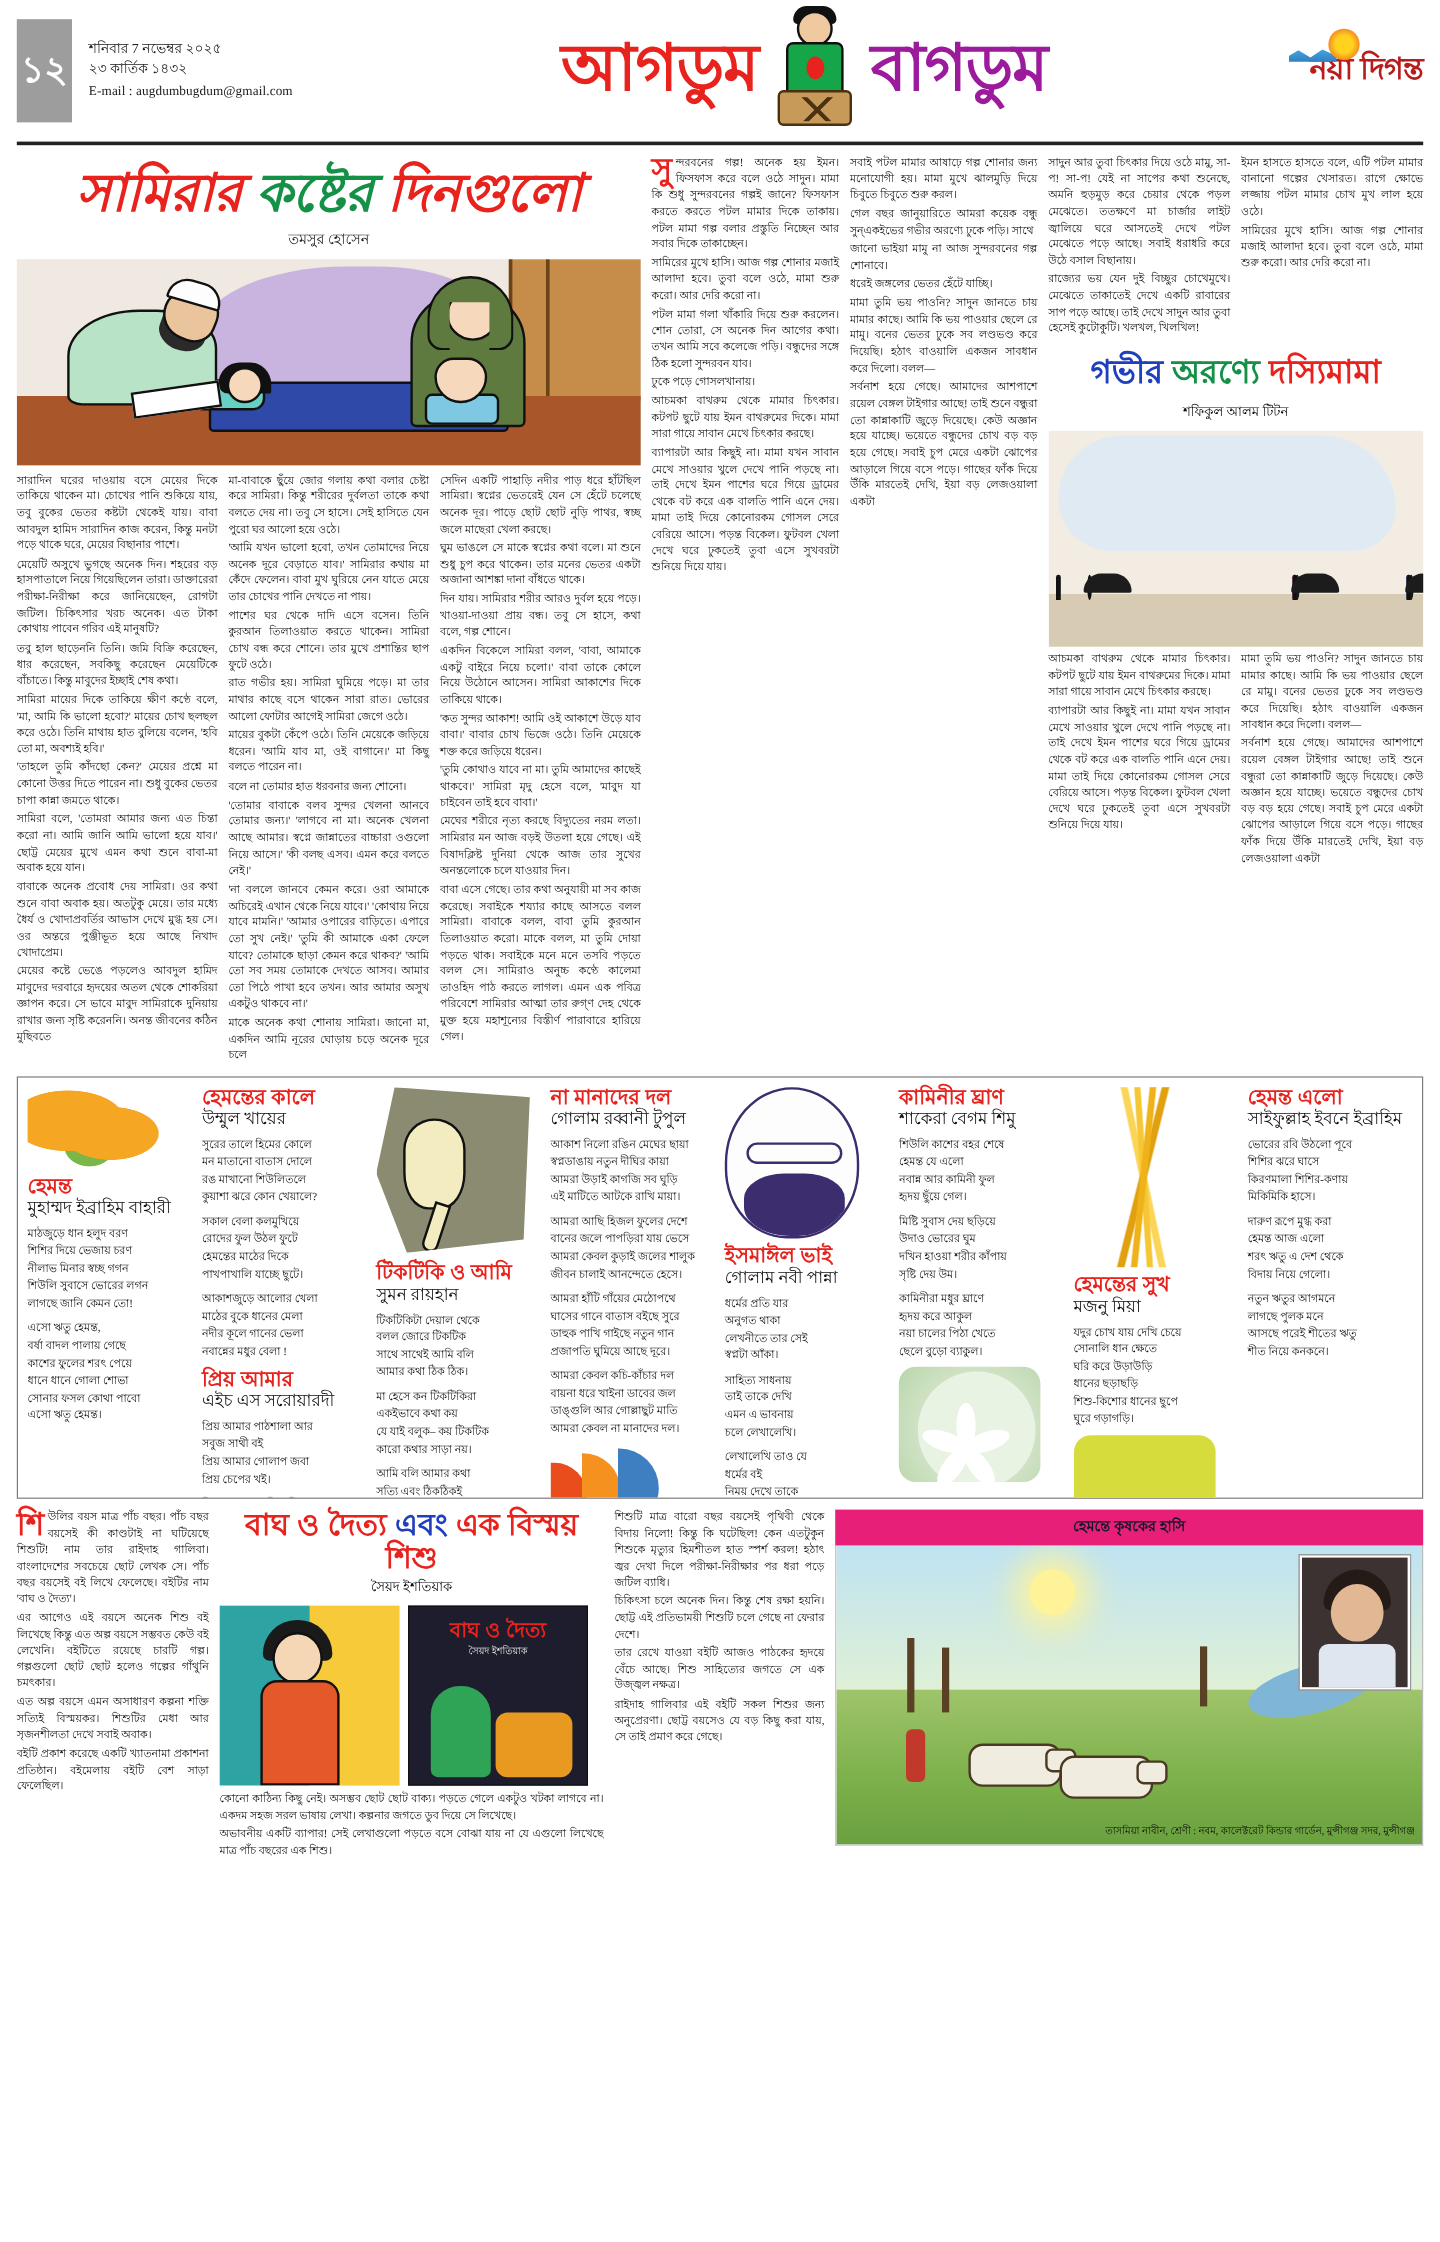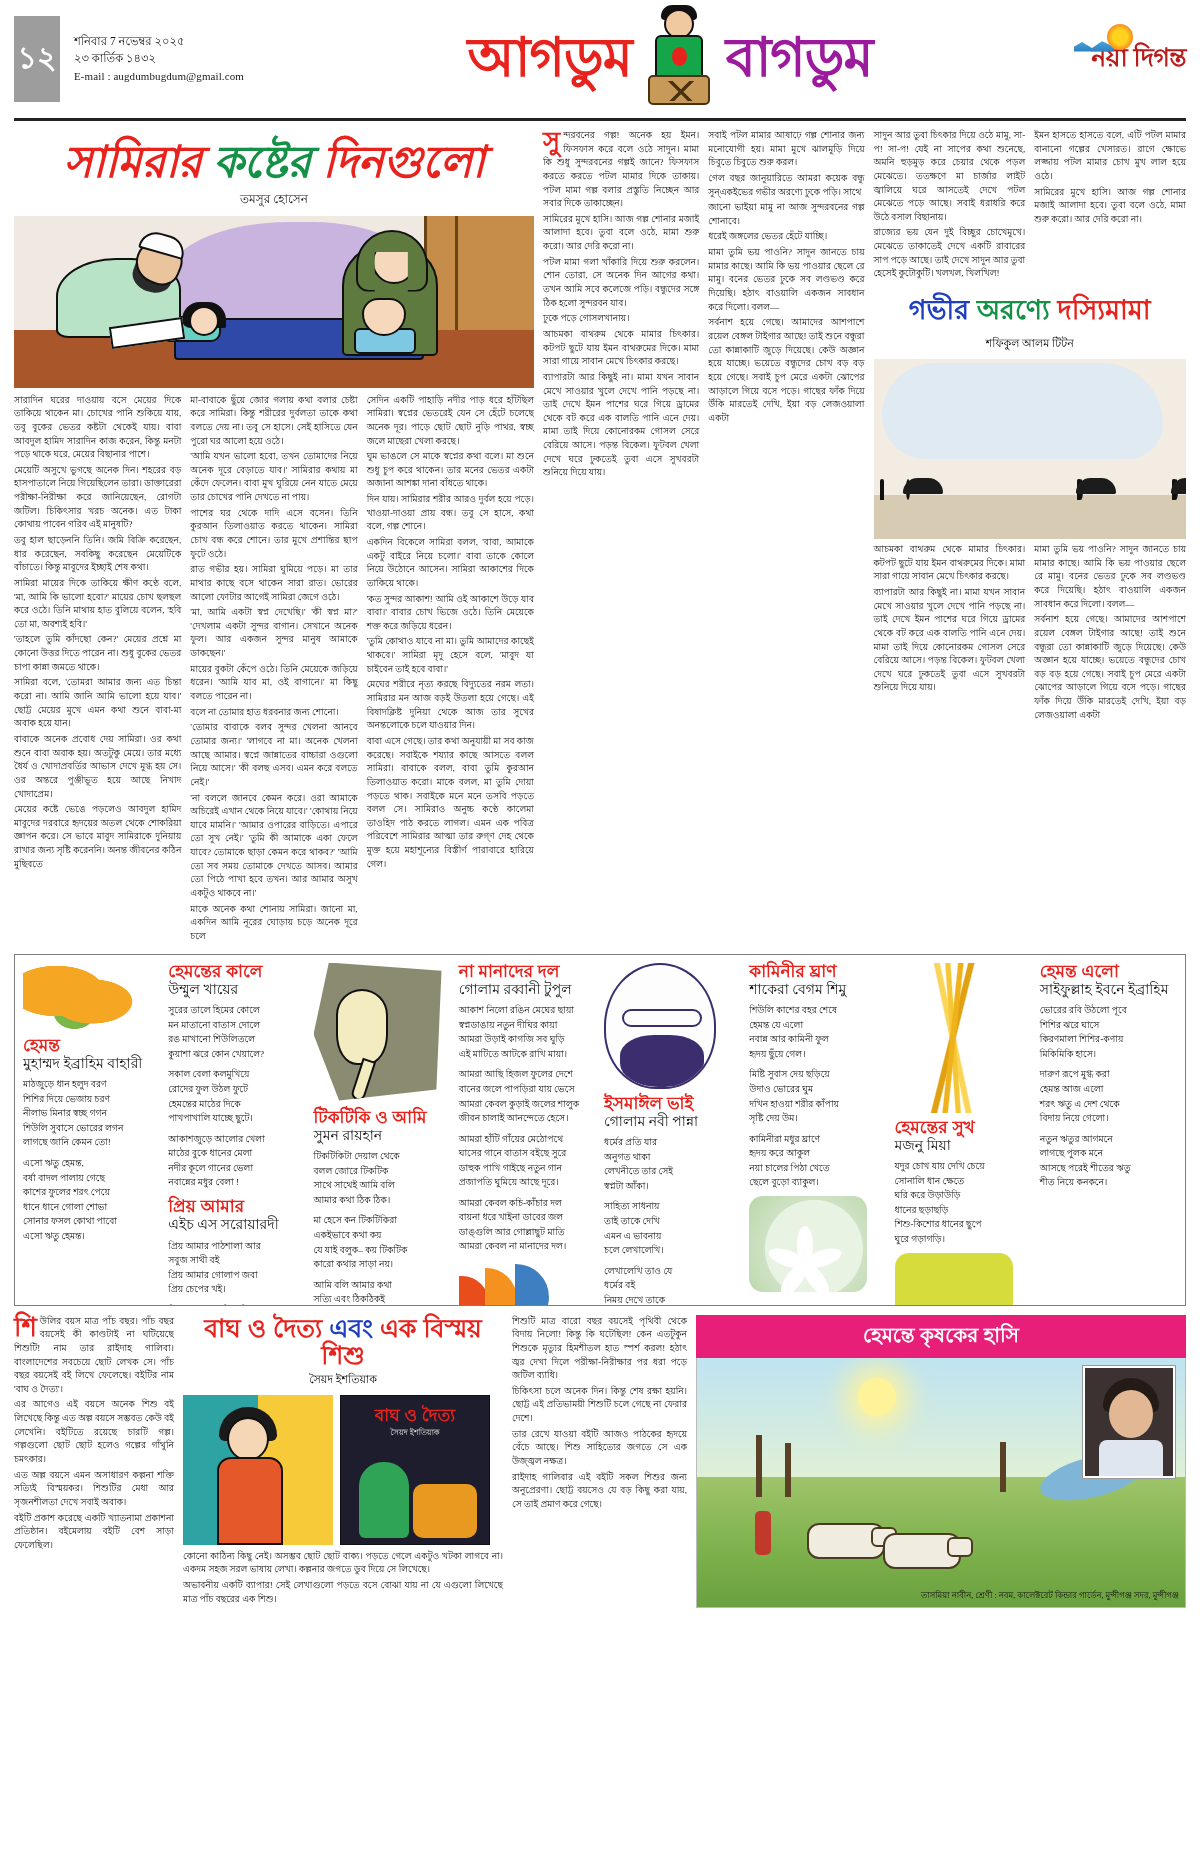--- a/index.html
+++ b/index.html
@@ -420,22 +420,22 @@
   .bookcover .demon {
     position: absolute; left: 18px; bottom: 6px; width: 50px; height: 76px;
     background: #2fa356; border-radius: 24px 24px 6px 6px;
   }
   .bookcover .tiger {
     position: absolute; right: 12px; bottom: 6px; width: 64px; height: 54px;
     background: #e89a20; border-radius: 10px;
   }
 
   .pinkbar {
-    background: #e81f78; color: #ffffff;
-    text-align: center; font-size: 20px; font-weight: bold;
+    background: #e81f78; color: #0f172a;
+    text-align: center; font-size: 12px; font-weight: bold;
     padding: 5px 0; margin-bottom: 0;
     font-family: "Liberation Sans", "DejaVu Sans", sans-serif;
   }
   .scene {
     position: relative; width: 100%; height: 250px; overflow: hidden;
     border: 1px solid #bbb; border-top: none;
   }
   .scene .sky { position: absolute; inset: 0 0 52% 0; background: linear-gradient(#bfe3f2, #dff0d6); }
   .scene .sun { position: absolute; left: 33%; top: 20px; width: 38px; height: 38px; border-radius: 50%; background: #fff39a; box-shadow: 0 0 26px 14px rgba(255,243,154,.85); }
   .scene .field { position: absolute; left: 0; right: 0; bottom: 0; height: 52%; background: linear-gradient(#9fc46a, #7bb04a 60%, #6aa03f); }
@@ -536,21 +536,20 @@
           <p>'তাহলে তুমি কাঁদছো কেন?' মেয়ের প্রশ্নে মা কোনো উত্তর দিতে পারেন না। শুধু বুকের ভেতর চাপা কান্না জমতে থাকে।</p>
           <p>সামিরা বলে, 'তোমরা আমার জন্য এত চিন্তা করো না। আমি জানি আমি ভালো হয়ে যাব।' ছোট্ট মেয়ের মুখে এমন কথা শুনে বাবা-মা অবাক হয়ে যান।</p>
           <p>বাবাকে অনেক প্রবোধ দেয় সামিরা। ওর কথা শুনে বাবা অবাক হয়। অতটুকু মেয়ে। তার মধ্যে ধৈর্য ও খোদাপ্রবর্তির আভাস দেখে মুগ্ধ হয় সে। ওর অন্তরে পুঞ্জীভূত হয়ে আছে নিখাদ খোদাপ্রেম।</p>
           <p>মেয়ের কষ্টে ভেঙে পড়লেও আবদুল হামিদ মাবুদের দরবারে হৃদয়ের অতল থেকে শোকরিয়া জ্ঞাপন করে। সে ভাবে মাবুদ সামিরাকে দুনিয়ায় রাখার জন্য সৃষ্টি করেননি। অনন্ত জীবনের কঠিন মুছিবতে</p>
         </div>
         <div class="col body-col">
           <p>মা-বাবাকে ছুঁয়ে জোর গলায় কথা বলার চেষ্টা করে সামিরা। কিন্তু শরীরের দুর্বলতা তাকে কথা বলতে দেয় না। তবু সে হাসে। সেই হাসিতে যেন পুরো ঘর আলো হয়ে ওঠে।</p>
           <p>'আমি যখন ভালো হবো, তখন তোমাদের নিয়ে অনেক দূরে বেড়াতে যাব।' সামিরার কথায় মা কেঁদে ফেলেন। বাবা মুখ ঘুরিয়ে নেন যাতে মেয়ে তার চোখের পানি দেখতে না পায়।</p>
           <p>পাশের ঘর থেকে দাদি এসে বসেন। তিনি কুরআন তিলাওয়াত করতে থাকেন। সামিরা চোখ বন্ধ করে শোনে। তার মুখে প্রশান্তির ছাপ ফুটে ওঠে।</p>
           <p>রাত গভীর হয়। সামিরা ঘুমিয়ে পড়ে। মা তার মাথার কাছে বসে থাকেন সারা রাত। ভোরের আলো ফোটার আগেই সামিরা জেগে ওঠে।</p>
-          <p>'মা, আমি একটা স্বপ্ন দেখেছি।' 'কী স্বপ্ন মা?' 'দেখলাম একটা সুন্দর বাগান। সেখানে অনেক ফুল। আর একজন সুন্দর মানুষ আমাকে ডাকছেন।'</p>
           <p>মায়ের বুকটা কেঁপে ওঠে। তিনি মেয়েকে জড়িয়ে ধরেন। 'আমি যাব মা, ওই বাগানে।' মা কিছু বলতে পারেন না।</p>
           <p>বলে না তোমার হাত ধরবনার জন্য শোনো।</p>
           <p>'তোমার বাবাকে বলব সুন্দর খেলনা আনবে তোমার জন্য।' 'লাগবে না মা। অনেক খেলনা আছে আমার। স্বপ্নে জান্নাতের বাচ্চারা ওগুলো নিয়ে আসে।' 'কী বলছ এসব। এমন করে বলতে নেই।'</p>
           <p>'না বললে জানবে কেমন করে। ওরা আমাকে অচিরেই এখান থেকে নিয়ে যাবে।' 'কোথায় নিয়ে যাবে মামনি।' 'আমার ওপারের বাড়িতে। এপারে তো সুখ নেই।' 'তুমি কী আমাকে একা ফেলে যাবে? তোমাকে ছাড়া কেমন করে থাকব?' 'আমি তো সব সময় তোমাকে দেখতে আসব। আমার তো পিঠে পাখা হবে তখন। আর আমার অসুখ একটুও থাকবে না।'</p>
           <p>মাকে অনেক কথা শোনায় সামিরা। জানো মা, একদিন আমি নূরের ঘোড়ায় চড়ে অনেক দূরে চলে</p>
         </div>
         <div class="col body-col">
           <p>সেদিন একটি পাহাড়ি নদীর পাড় ধরে হাঁটছিল সামিরা। স্বপ্নের ভেতরেই যেন সে হেঁটে চলেছে অনেক দূর। পাড়ে ছোট ছোট নুড়ি পাথর, স্বচ্ছ জলে মাছেরা খেলা করছে।</p>
           <p>ঘুম ভাঙলে সে মাকে স্বপ্নের কথা বলে। মা শুনে শুধু চুপ করে থাকেন। তার মনের ভেতর একটা অজানা আশঙ্কা দানা বাঁধতে থাকে।</p>
           <p>দিন যায়। সামিরার শরীর আরও দুর্বল হয়ে পড়ে। খাওয়া-দাওয়া প্রায় বন্ধ। তবু সে হাসে, কথা বলে, গল্প শোনে।</p>

